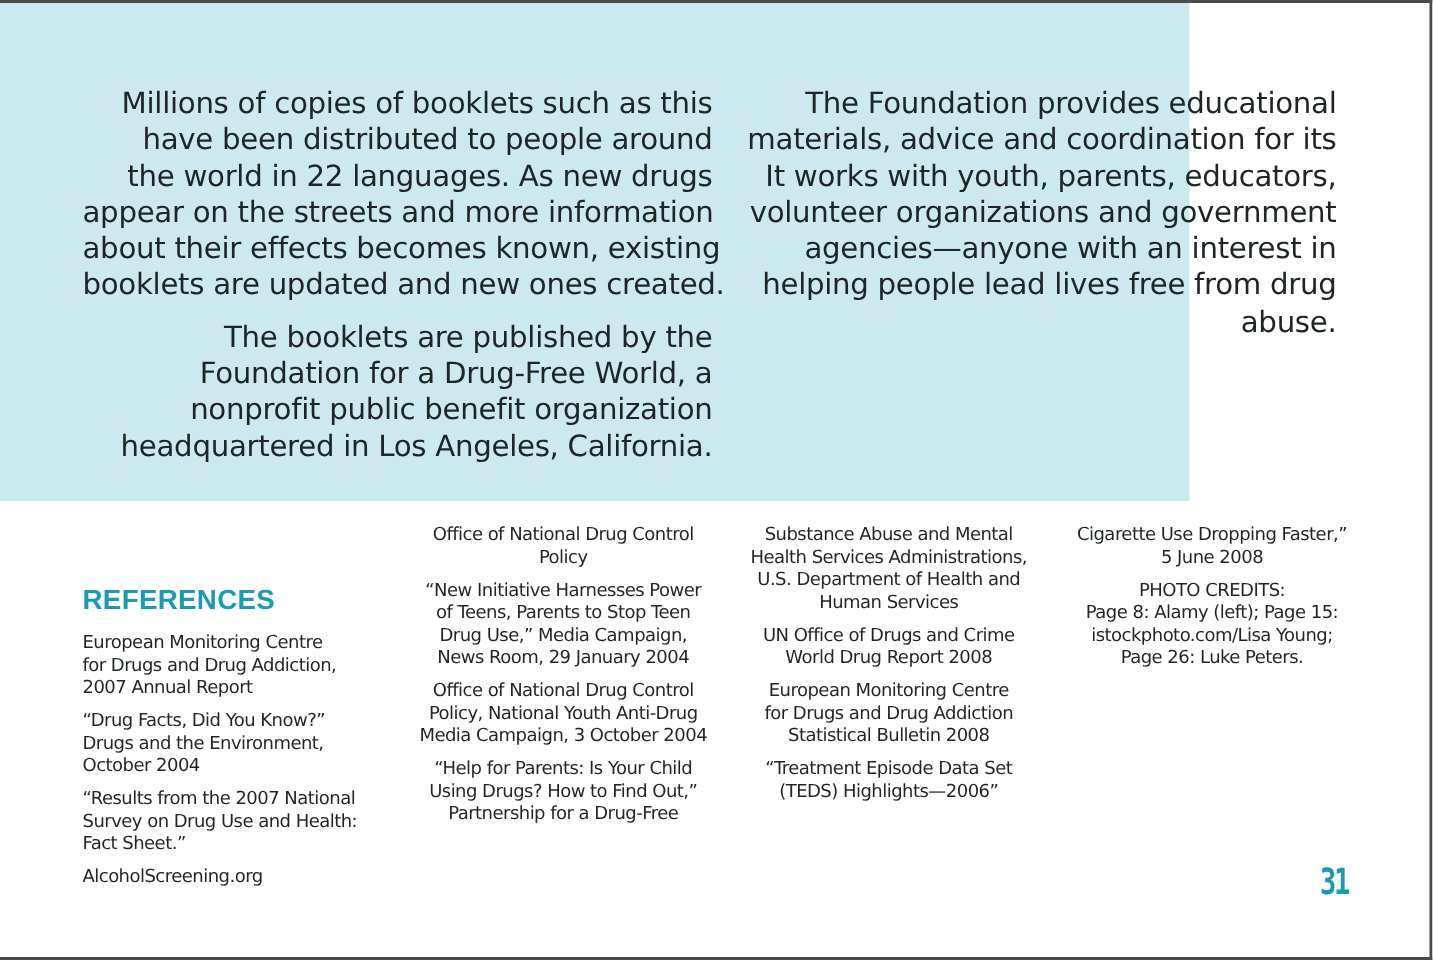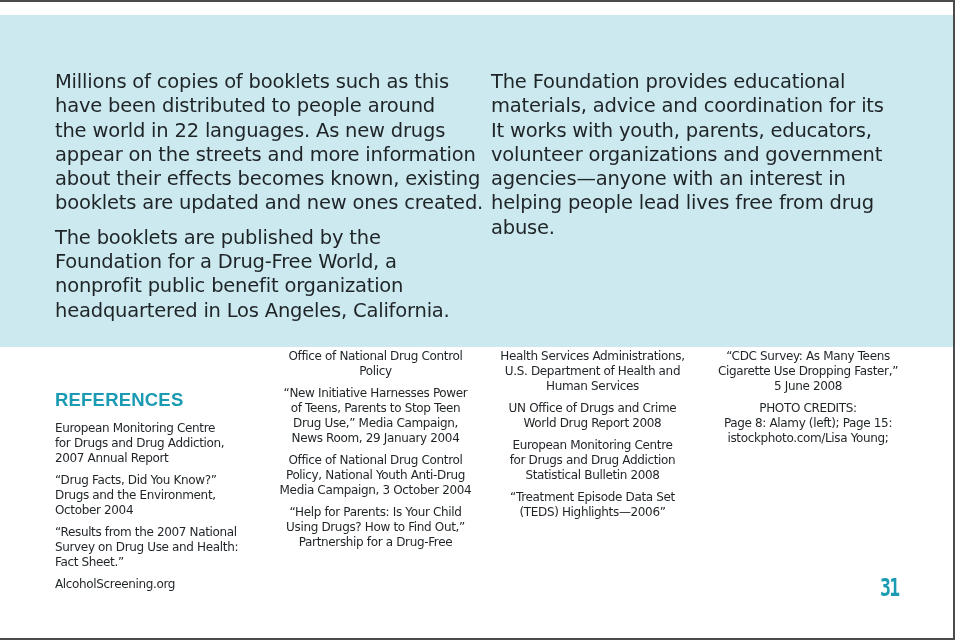--- a/index.html
+++ b/index.html
@@ -11,22 +11,23 @@
     }
     .page {
       position: absolute; left: 0; top: 0; width: 955px; height: 640px;
       box-sizing: border-box;
       border-top: 2px solid #4b4b4d;
       border-right: 2px solid #4b4b4d;
       border-bottom: 2px solid #4b4b4d;
       background: #ffffff;
     }
     .hero {
-      position: absolute; left: 0; top: 13px; width: 953px; height: 332px;
+      position: absolute; left: 0; top: 0; width: 793px; height: 332px;
       background: #cbe9ef;
+      text-align: right;
     }
     .hero-col {
       position: absolute; top: 55px;
       font-size: 19.5px; line-height: 24.3px; letter-spacing: -0.2px;
       color: #1f2427;
     }
     .hero-col p { margin: 0 0 10px 0; }
     .hero-left { left: 55px; width: 420px; }
     .hero-right { left: 491px; width: 400px; }
     .hero-left .line, .hero-right .line { display: block; white-space: nowrap; }
@@ -130,20 +131,21 @@
       </div>
       <div class="entry">
         <span class="line">“Help for Parents: Is Your Child</span>
         <span class="line">Using Drugs? How to Find Out,”</span>
         <span class="line">Partnership for a Drug-Free</span>
       </div>
     </div>
 
     <div class="ref-col col3">
       <div class="entry">
+        <span class="line">Substance Abuse and Mental</span>
         <span class="line">Health Services Administrations,</span>
         <span class="line">U.S. Department of Health and</span>
         <span class="line">Human Services</span>
       </div>
       <div class="entry">
         <span class="line">UN Office of Drugs and Crime</span>
         <span class="line">World Drug Report 2008</span>
       </div>
       <div class="entry">
         <span class="line">European Monitoring Centre</span>
@@ -151,26 +153,26 @@
         <span class="line">Statistical Bulletin 2008</span>
       </div>
       <div class="entry">
         <span class="line">“Treatment Episode Data Set</span>
         <span class="line">(TEDS) Highlights—2006”</span>
       </div>
     </div>
 
     <div class="ref-col col4">
       <div class="entry">
-        <span class="line">“CDC Survey: As Many Teens</span>
         <span class="line">Cigarette Use Dropping Faster,”</span>
         <span class="line">5 June 2008</span>
       </div>
       <div class="entry">
         <span class="line">PHOTO CREDITS:</span>
         <span class="line">Page 8: Alamy (left); Page 15:</span>
         <span class="line">istockphoto.com/Lisa Young;</span>
+        <span class="line">Page 26: Luke Peters.</span>
       </div>
     </div>
   </section>
 
   <div class="page-number">31</div>
 </div>
 
 </body></html>

